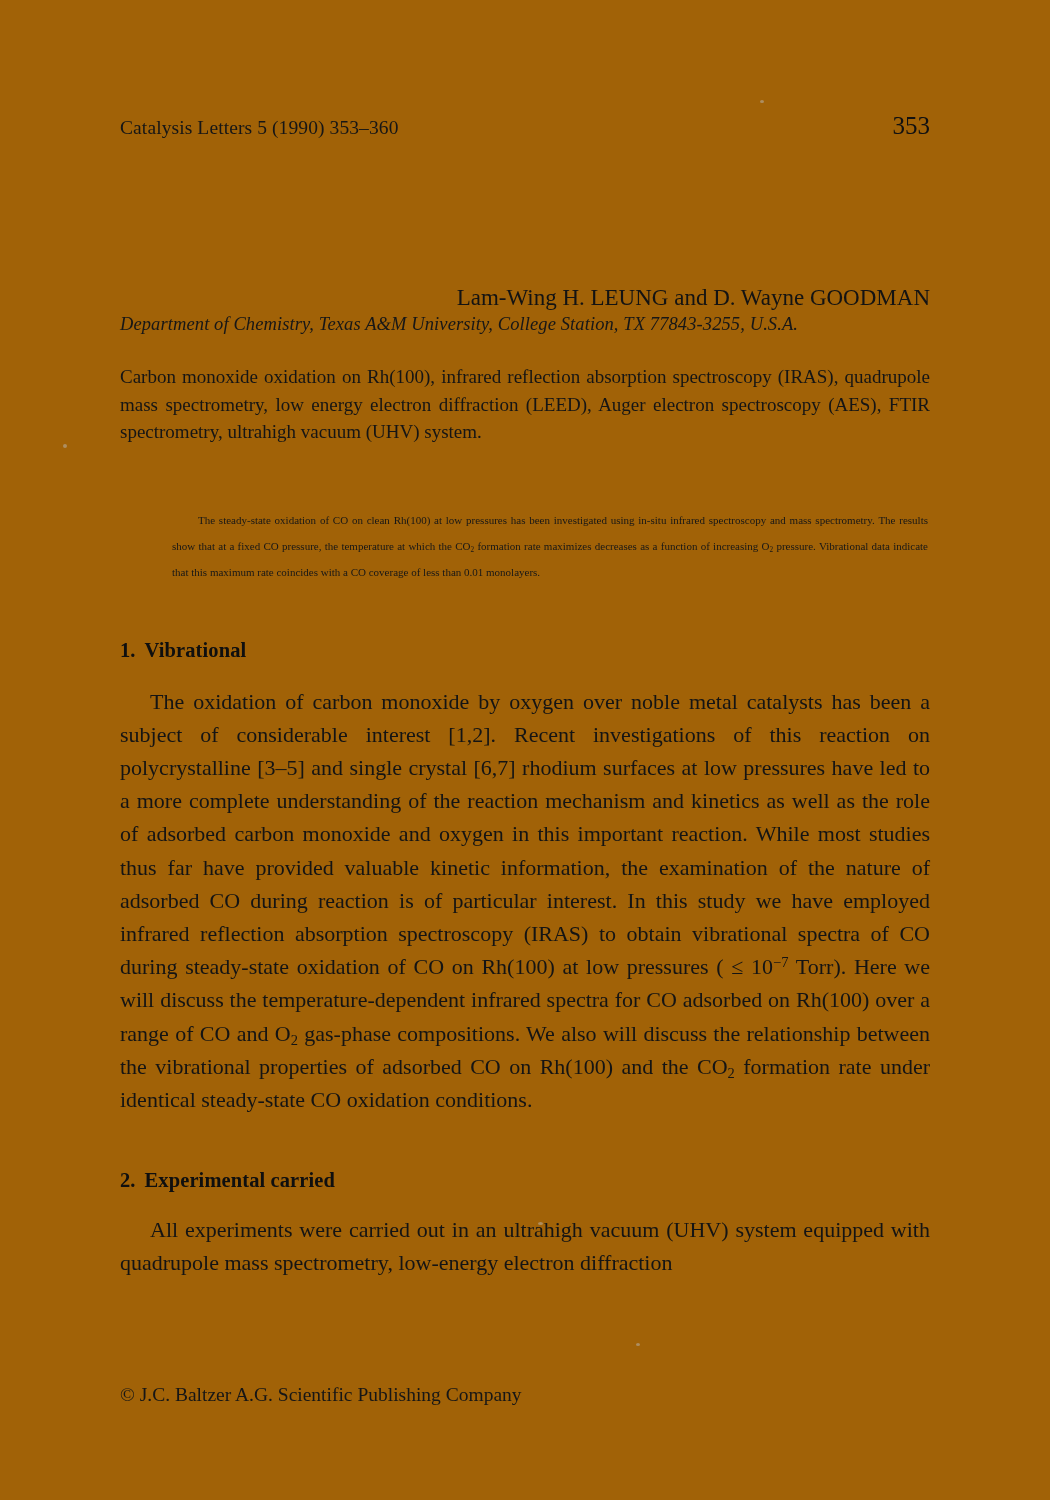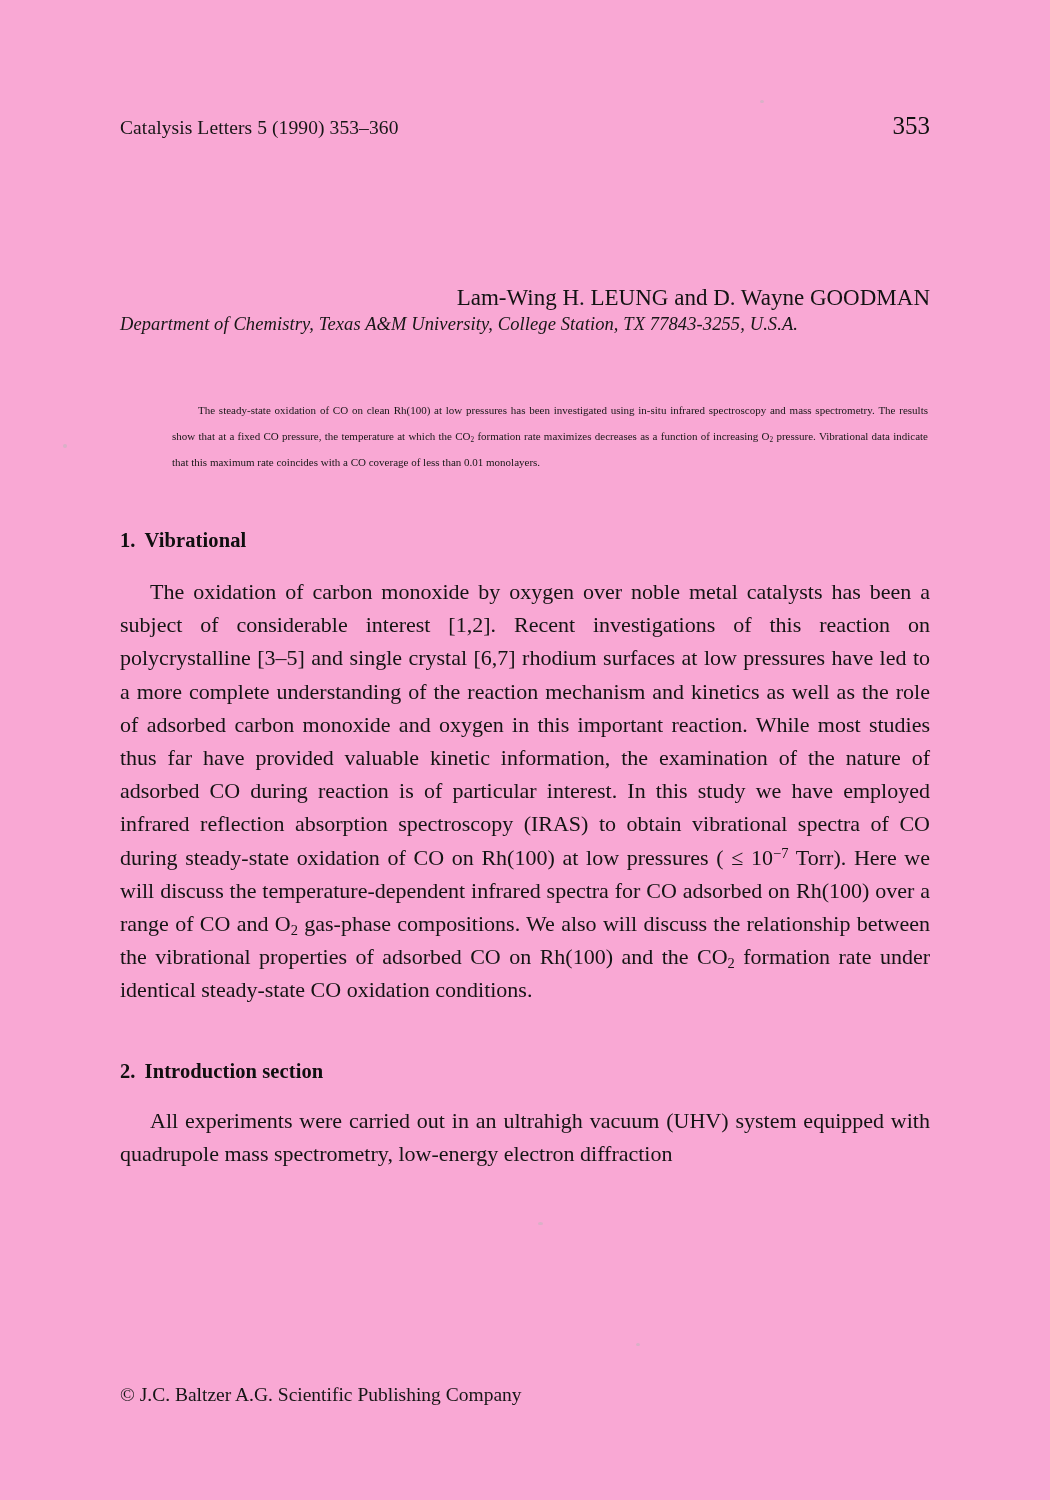--- a/index.html
+++ b/index.html
@@ -12,21 +12,21 @@
     height: 1500px;
     position: relative;
     font-family: "Liberation Serif", "DejaVu Serif", serif;
     color: #1a1a1a;
     overflow: hidden;
   }
 
   .page {
     position: absolute;
     inset: 0;
-    background: #f9a8d4;
+    background: #a16207;
   }
 
   
   .runhead {
     position: absolute;
     top: 112px;
     left: 120px;
     width: 810px;
     display: flex;
     justify-content: space-between;
@@ -173,28 +173,29 @@
   </div>
 
   <div class="content">
 
 
     <div class="authors">Lam-Wing H. LEUNG and D. Wayne GOODMAN</div>
 
     <div class="affiliation">Department of Chemistry, Texas A&amp;M University, College Station, TX 77843-3255, U.S.A.</div>
 
 
+    <div class="keywords">Carbon monoxide oxidation on Rh(100), infrared reflection absorption spectroscopy (IRAS), quadrupole mass spectrometry, low energy electron diffraction (LEED), Auger electron spectroscopy (AES), FTIR spectrometry, ultrahigh vacuum (UHV) system.</div>
 
     <div class="abstract"><span>The steady-state oxidation of CO on clean Rh(100) at low pressures has been investigated using in-situ infrared spectroscopy and mass spectrometry. The results show that at a fixed CO pressure, the temperature at which the CO</span><sub>2</sub><span> formation rate maximizes decreases as a function of increasing O</span><sub>2</sub><span> pressure. Vibrational data indicate that this maximum rate coincides with a CO coverage of less than 0.01 monolayers.</span></div>
 
     <div class="sec-head sec-1"><span class="num">1.</span><span>Vibrational</span></div>
 
     <div class="body-par"><span>The oxidation of carbon monoxide by oxygen over noble metal catalysts has been a subject of considerable interest [1,2]. Recent investigations of this reaction on polycrystalline [3–5] and single crystal [6,7] rhodium surfaces at low pressures have led to a more complete understanding of the reaction mechanism and kinetics as well as the role of adsorbed carbon monoxide and oxygen in this important reaction. While most studies thus far have provided valuable kinetic information, the examination of the nature of adsorbed CO during reaction is of particular interest. In this study we have employed infrared reflection absorption spectroscopy (IRAS) to obtain vibrational spectra of CO during steady-state oxidation of CO on Rh(100) at low pressures ( ≤ 10</span><sup>−7</sup><span> Torr). Here we will discuss the temperature-dependent infrared spectra for CO adsorbed on Rh(100) over a range of CO and O</span><sub>2</sub><span> gas-phase compositions. We also will discuss the relationship between the vibrational properties of adsorbed CO on Rh(100) and the CO</span><sub>2</sub><span> formation rate under identical steady-state CO oxidation conditions.</span></div>
 
-    <div class="sec-head sec-2"><span class="num">2.</span><span>Introduction section</span></div>
+    <div class="sec-head sec-2"><span class="num">2.</span><span>Experimental carried</span></div>
 
     <div class="body-par tight">All experiments were carried out in an ultrahigh vacuum (UHV) system equipped with quadrupole mass spectrometry, low-energy electron diffraction</div>
 
   </div>
 
   <div class="footer">© J.C. Baltzer A.G. Scientific Publishing Company</div>
 
 </div>
 
 </body></html>

